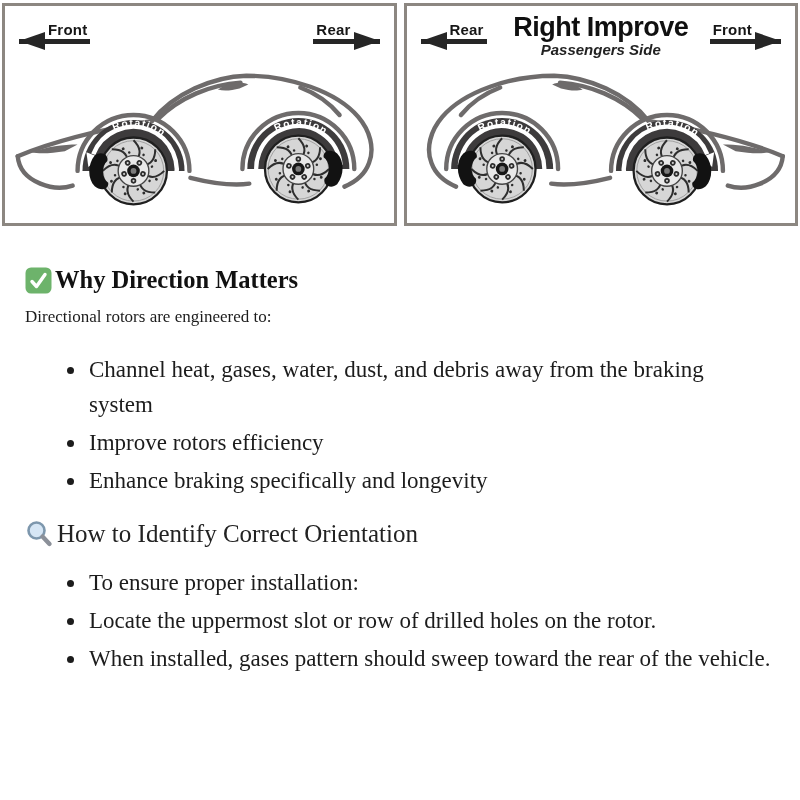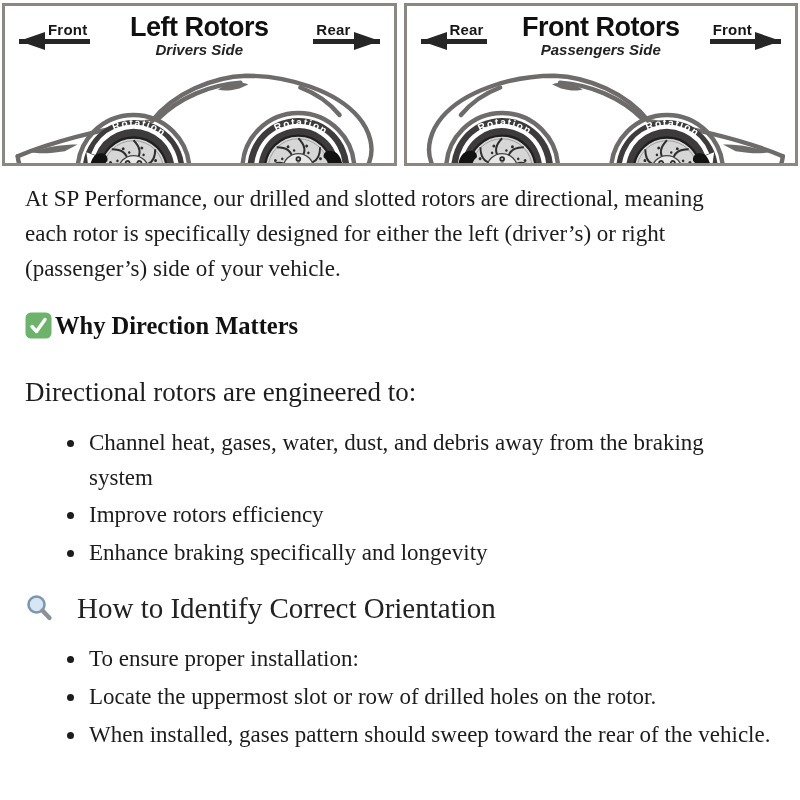--- a/index.html
+++ b/index.html
@@ -5,21 +5,21 @@
   * { margin:0; padding:0; box-sizing:border-box; }
   html,body { background:#fff; }
   body {
     width:800px; height:800px; overflow:hidden;
     font-family:"Liberation Serif", serif;
     color:#1c1c1c;
   }
   
   .diagram-row { display:flex; gap:7px; padding:3px 2px 0 2px; }
   .panel {
-    flex:1; height:163px; border:3px solid #8c8781; background:#fff;
+    flex:1; height:223px; border:3px solid #8c8781; background:#fff;
     position:relative; overflow:hidden;
   }
   .panel-head {
     display:flex; justify-content:space-between; align-items:flex-start;
     padding:12px 14px 0; position:relative; height:56px;
     font-family:"Liberation Sans", sans-serif;
   }
   .dir {
     display:flex; align-items:flex-end; border-bottom:5px solid #262626;
     margin-top:4px; height:22px;
@@ -30,48 +30,44 @@
   .tri-right { border-left:26px solid #262626; }
   .head-center { position:absolute; left:0; right:0; top:7px; text-align:center; }
   .panel-title { font-size:27px; font-weight:bold; color:#101010; line-height:1.05; letter-spacing:-.5px; }
   .panel-subtitle { font-size:15px; font-weight:bold; font-style:italic; color:#222; }
   .car-svg { display:block; width:100%; height:157px; margin-top:-1px; }
   
   .article { padding:15px 25px 0 25px; }
   .intro { font-size:23px; line-height:1.53; max-width:705px; }
   .h-row { display:flex; align-items:center; gap:3px; margin-top:25px; }
   .h-bold { font-size:24.5px; font-weight:bold; color:#111; }
-  .h-reg  { font-size:29px; font-weight:normal; color:#222;margin-left:20px; }
+  .h-reg  { font-size:25px; font-weight:normal; color:#222; }
   .icon-svg { flex:0 0 auto; display:block; }
-  .lead { font-size:27px; margin-top:37px; }
-  ul { list-style:disc; margin:18px 0 0 0; padding-left:62px; }
+  .lead { font-size:17px; margin-top:13px; }
+  ul { list-style:disc; margin:26px 0 0 0; padding-left:62px; }
   li { font-size:23px; line-height:1.52; padding-left:2px; }
   li + li { margin-top:3px; }
   .ul-why li  { max-width:640px; }
   .ul-how li  { max-width:690px; }
   .ul-how { margin-top:17px; }
   .h-row.how { margin-top:21px; }
   .rot-text { font-family:"Liberation Sans", sans-serif; font-size:10.5px; font-weight:bold; fill:#ffffff; letter-spacing:1.3px; }
 </style>
 </head>
 <body>
 
 <div>
 
   <div class="diagram-row">
 
     <div class="panel">
       <div class="panel-head">
         <div class="dir">
           <span class="tri tri-left"></span>
           <span class="dir-label">Front</span>
-        </div>
-        <div class="head-center">
-          <div class="panel-title">Left Rotors</div>
-          <div class="panel-subtitle">Drivers Side</div>
         </div>
         <div class="dir">
           <span class="dir-label">Rear</span>
           <span class="tri tri-right"></span>
         </div>
       </div>
 
       <svg class="car-svg" viewBox="0 0 390 160" preserveAspectRatio="xMidYMax meet">
         <defs>
           <g id="rotor">
@@ -155,21 +151,21 @@
       </svg>
     </div>
 
     <div class="panel">
       <div class="panel-head">
         <div class="dir">
           <span class="tri tri-left"></span>
           <span class="dir-label">Rear</span>
         </div>
         <div class="head-center">
-          <div class="panel-title">Front Rotors</div>
+          <div class="panel-title">Right Improve</div>
           <div class="panel-subtitle">Passengers Side</div>
         </div>
         <div class="dir">
           <span class="dir-label">Front</span>
           <span class="tri tri-right"></span>
         </div>
       </div>
 
       <svg class="car-svg" viewBox="0 0 390 160" preserveAspectRatio="xMidYMax meet">
         <g transform="translate(390,0) scale(-1,1)">
@@ -199,21 +195,20 @@
         <path id="arcR1" d="M 227,83 A 45,45 0 0 1 303,93" fill="none"></path>
         <path id="arcR2" d="M 59,83 A 44,44 0 0 1 132,88" fill="none"></path>
         <text class="rot-text"><textPath href="#arcR1" startOffset="50%" text-anchor="middle">Rotation</textPath></text>
         <text class="rot-text"><textPath href="#arcR2" startOffset="50%" text-anchor="middle">Rotation</textPath></text>
       </svg>
     </div>
   </div>
 
   <div class="article">
 
-    <p class="intro">At SP Performance, our drilled and slotted rotors are directional, meaning each rotor is specifically designed for either the left (driver’s) or right (passenger’s) side of your vehicle.</p>
 
     <div class="h-row">
       <svg class="icon-svg" width="27" height="27" viewBox="0 0 27 27">
         <rect x="0.5" y="0.5" width="26" height="26" rx="5.5" fill="#6db36b"></rect>
         <path d="M 7,14.5 L 11.5,19.5 L 20,7.5" fill="none" stroke="#ffffff" stroke-width="3.4" stroke-linecap="round" stroke-linejoin="round"></path>
       </svg>
       <span class="h-bold">Why Direction Matters</span>
     </div>
 
     <p class="lead">Directional rotors are engineered to:</p>

